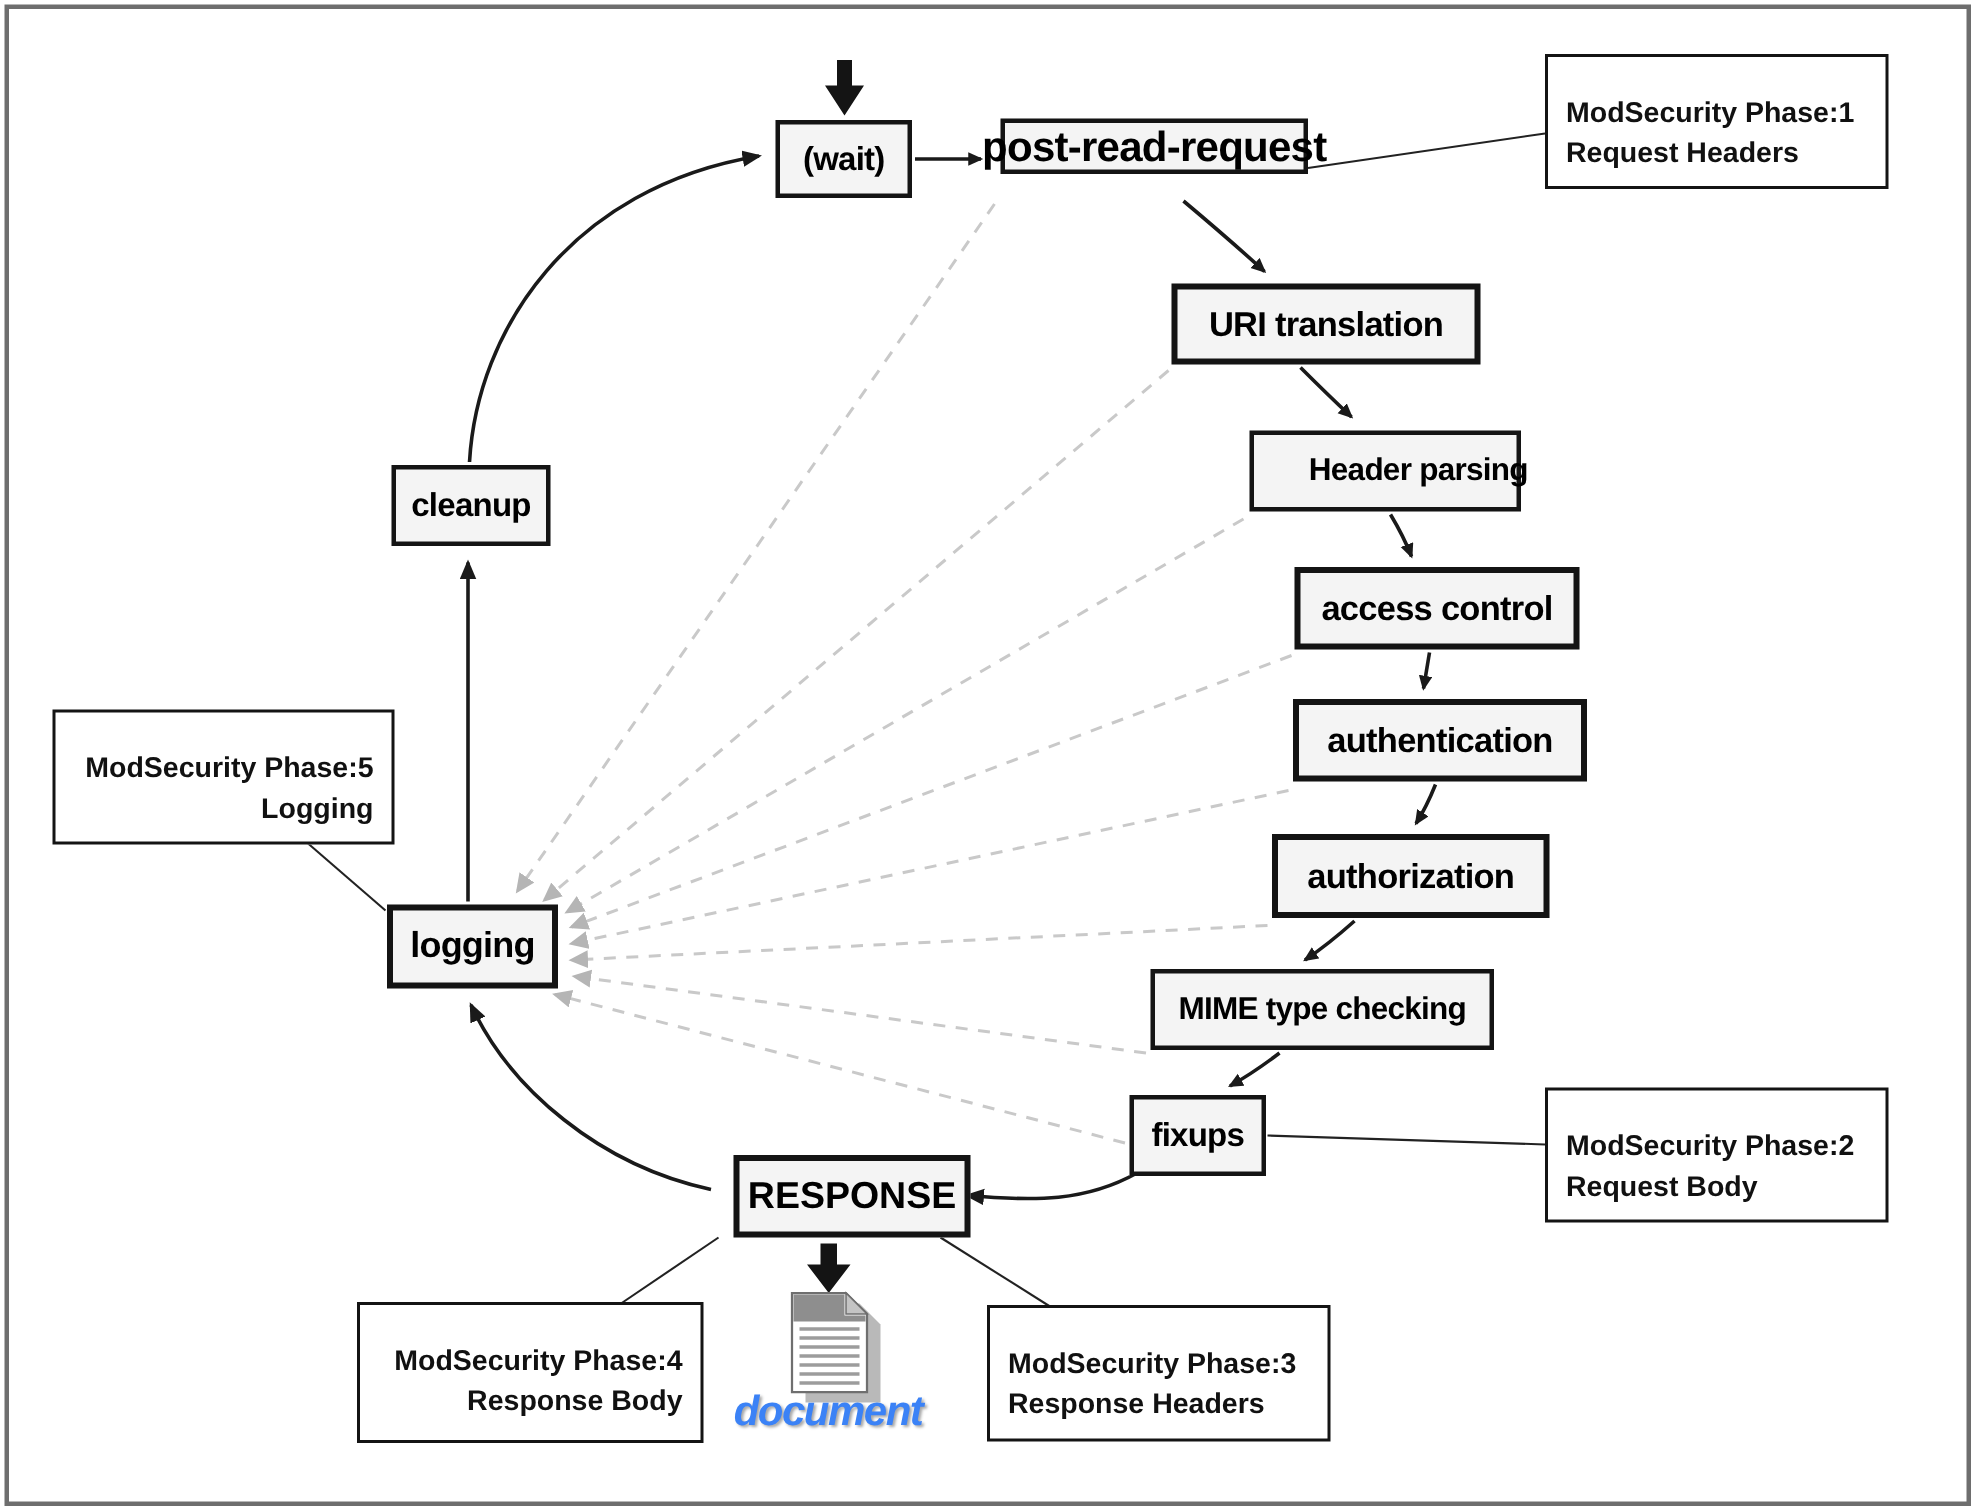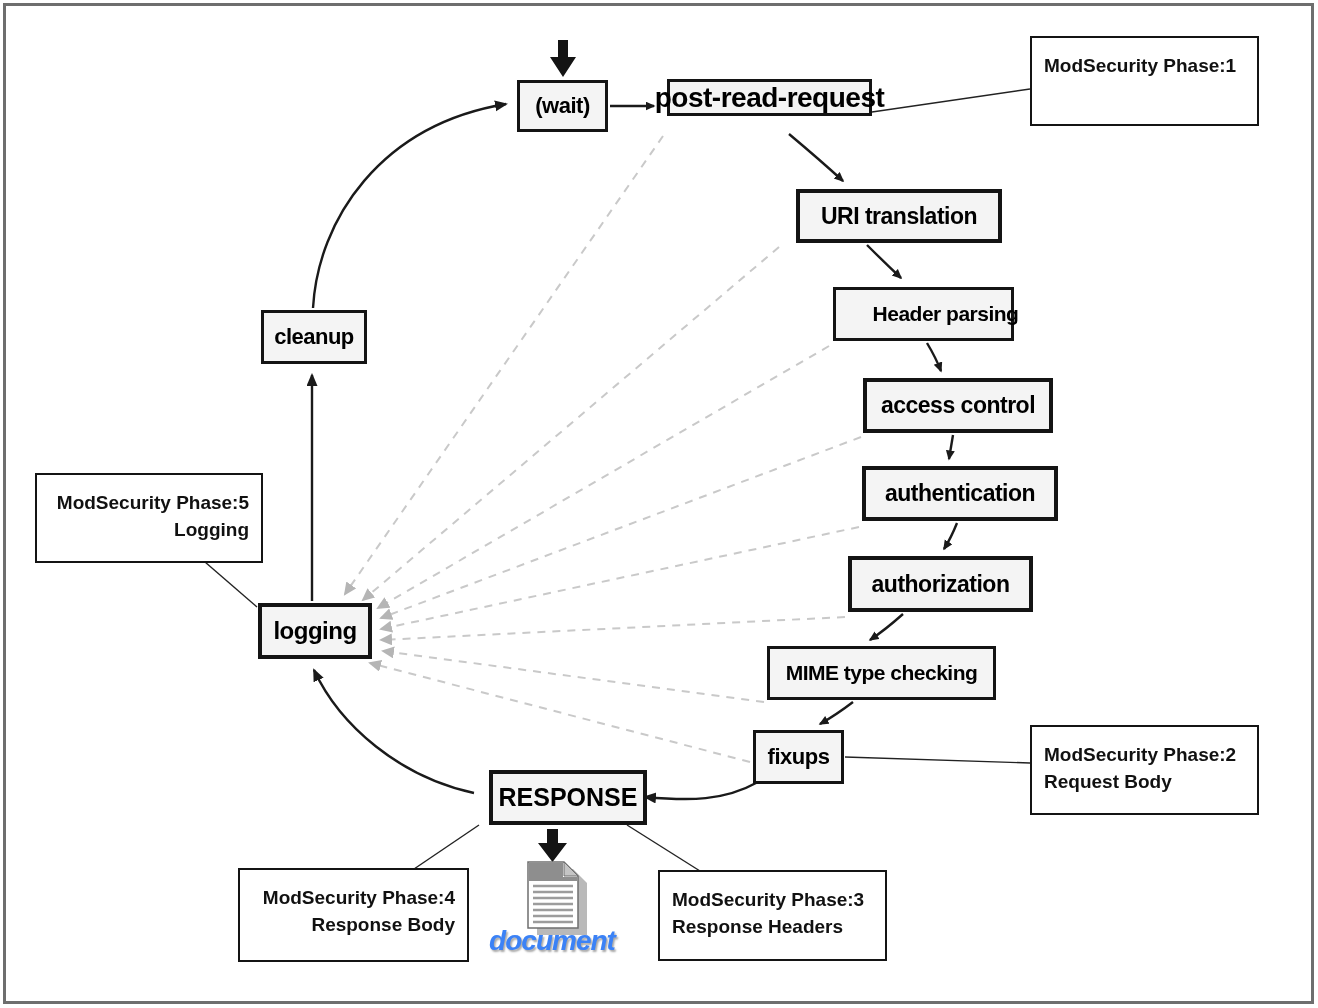--- a/index.html
+++ b/index.html
@@ -8,33 +8,33 @@
   #frame{position:absolute;left:3px;top:3px;right:4px;bottom:4px;border:3px solid #6e6e6e;}
   svg.layer{position:absolute;left:0;top:0;width:1318px;height:1008px;pointer-events:none;}
 
   .node{position:absolute;box-sizing:border-box;background:#f4f4f4;border:3px solid #141414;
         display:flex;align-items:center;justify-content:center;font-weight:bold;color:#000000;
         letter-spacing:-0.5px;white-space:nowrap;}
   .node.heavy{border-width:4px;}
 
   #n-wait{left:517px;top:80px;width:91px;height:52px;font-size:22px;}
   #n-post{left:667px;top:79px;width:205px;height:37px;font-size:28px;}
-  #n-uri{left:781px;top:189px;width:206px;height:54px;font-size:23px;margin-left:15px;}
+  #n-uri{left:781px;top:189px;width:206px;height:54px;font-size:23px;}
   #n-header{left:833px;top:287px;width:181px;height:54px;font-size:21px;padding-left:44px;}
   #n-access{left:863px;top:378px;width:190px;height:55px;font-size:23px;text-align:center;}
   #n-authn{left:862px;top:466px;width:196px;height:55px;font-size:23px;}
   #n-authz{left:848px;top:556px;width:185px;height:56px;font-size:23px;}
   #n-mime{left:767px;top:646px;width:229px;height:54px;font-size:21px;}
   #n-fixups{left:753px;top:730px;width:91px;height:54px;font-size:22px;}
   #n-response{left:489px;top:770px;width:158px;height:55px;font-size:25px;letter-spacing:0;}
   #n-logging{left:258px;top:603px;width:114px;height:56px;font-size:24px;}
   #n-cleanup{left:261px;top:310px;width:106px;height:54px;font-size:22px;}
 
   .note{position:absolute;box-sizing:border-box;background:#ffffff;border:2px solid #141414;
-        font-weight:bold;font-size:19px;line-height:27px;color:#111;padding:14px 12px;
+        font-weight:bold;font-size:19px;line-height:27px;color:#111;padding:24px 12px;
         white-space:nowrap;}
   .note.right{text-align:right;}
   #a-phase1{left:1030px;top:36px;width:229px;height:90px;}
   #a-phase2{left:1030px;top:725px;width:229px;height:90px;}
   #a-phase3{left:658px;top:870px;width:229px;height:91px;}
   #a-phase4{left:238px;top:868px;width:231px;height:94px;}
   #a-phase5{left:35px;top:473px;width:228px;height:90px;}
 
   #doc-label{position:absolute;left:472px;top:925px;width:160px;text-align:center;
              font-weight:bold;font-style:italic;font-size:28px;letter-spacing:-1px;color:#3b82f6;
@@ -145,20 +145,21 @@
     </div>
   <div class="node heavy" id="n-logging">
       <span>logging</span>
     </div>
   <div class="node" id="n-cleanup">
       <span>cleanup</span>
     </div>
 
   <div class="note" id="a-phase1">
     <div>ModSecurity Phase:1</div>
+    <div>Request Headers</div>
   </div>
   <div class="note" id="a-phase2">
     <div>ModSecurity Phase:2</div>
     <div>Request Body</div>
   </div>
   <div class="note" id="a-phase3">
     <div>ModSecurity Phase:3</div>
     <div>Response Headers</div>
   </div>
   <div class="note right" id="a-phase4">

